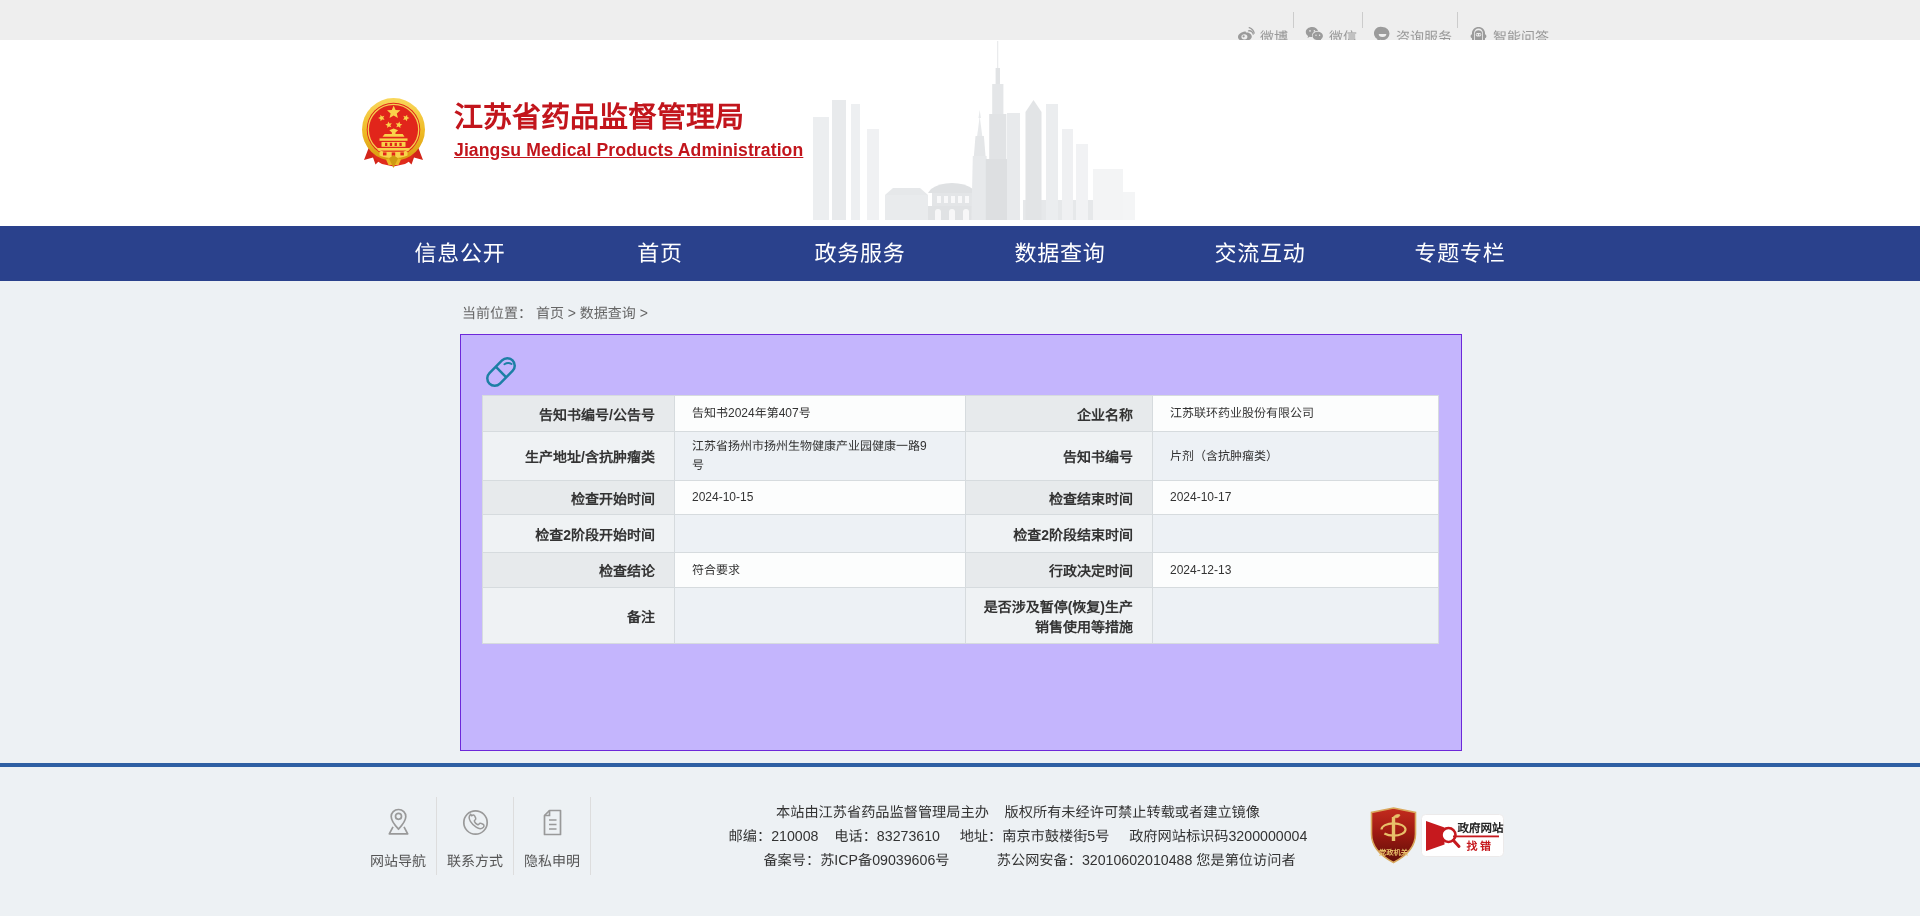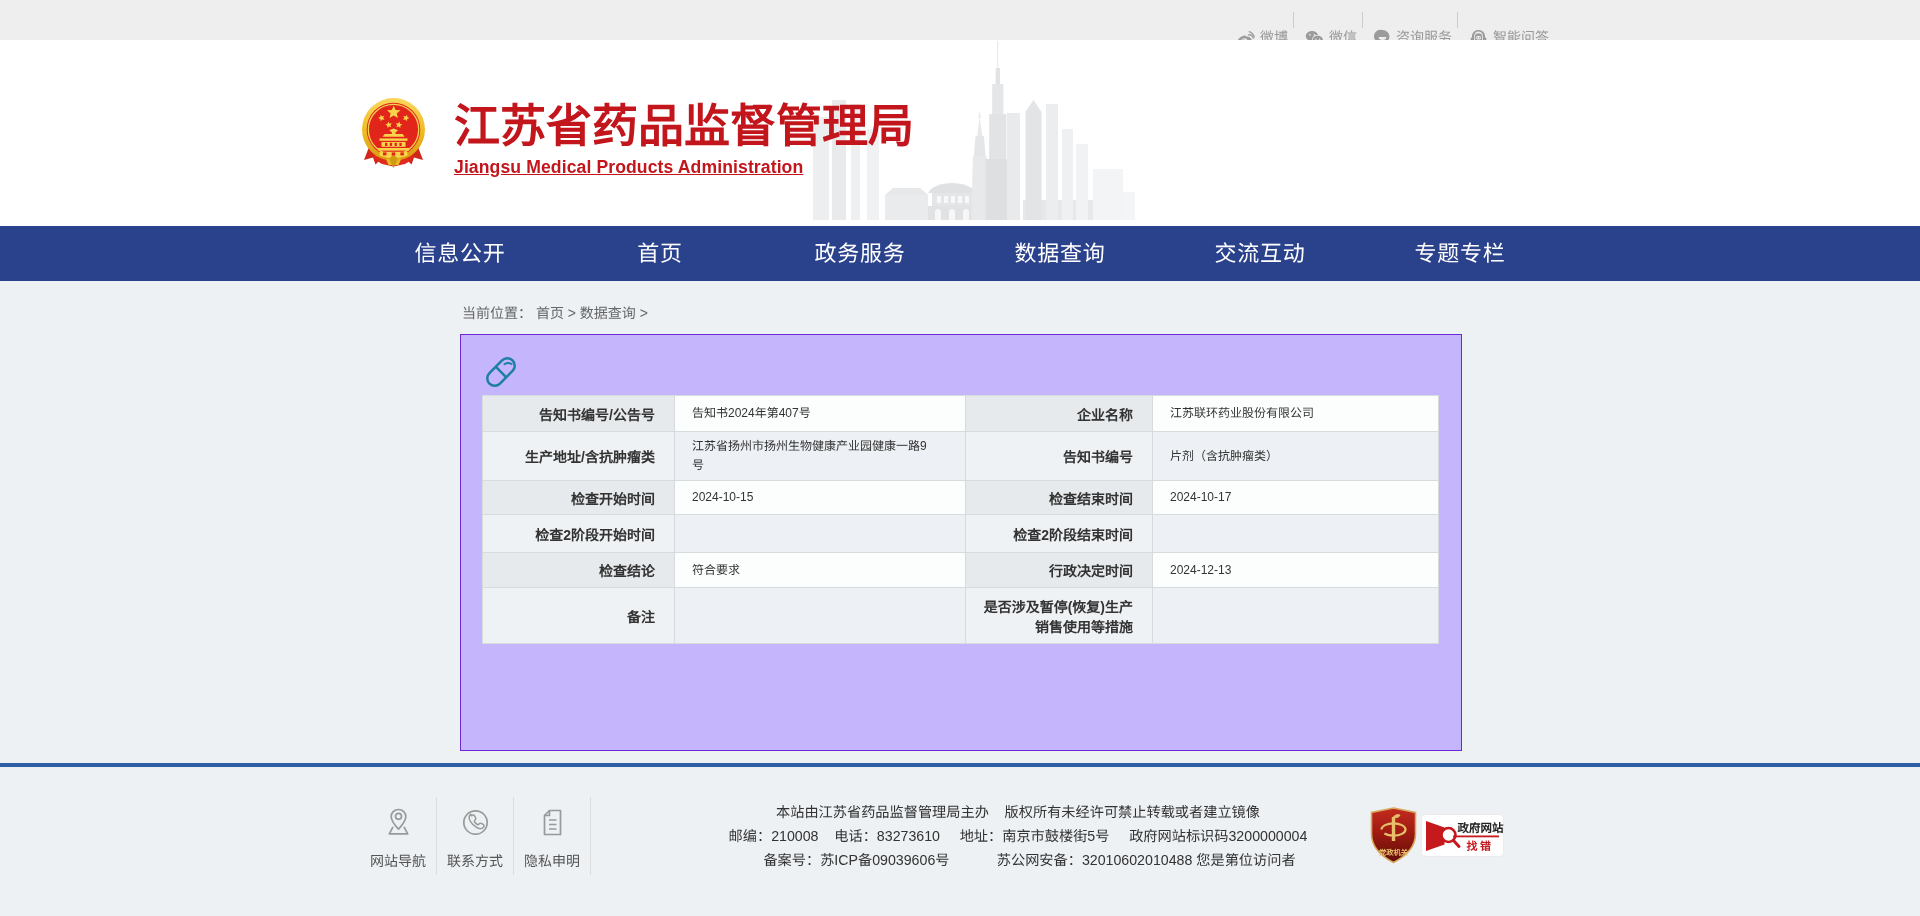--- a/index.html
+++ b/index.html
@@ -1,27 +1,27 @@
 <!DOCTYPE html>
 <html lang="zh-CN"><head>
 <meta charset="utf-8">
 <title>江苏省药品监督管理局</title>
 <style>
 * { margin:0; padding:0; box-sizing:border-box; }
 html,body { width:1920px; height:916px; overflow:hidden; }
 body { font-family:"Liberation Sans", sans-serif; background:#edf1f4; }
 .topbar { height:40px; background:#eeeeee; }
 .topbar-inner { width:1200px; margin:0 auto; height:40px; display:flex; justify-content:flex-end; align-items:center; color:#999; font-size:14px; padding-right:11px; }
-.tb-item { display:flex; align-items:flex-end; gap:5px;margin-top:31px; }
+.tb-item { display:flex; align-items:flex-start; gap:5px;margin-top:31px; }
 .tb-sep { width:1px; height:16px; background:#ccc; margin:0 11px 0 5px; }
 .header { height:186px; background:#fff; position:relative; }
 .header-inner { width:1200px; margin:0 auto; height:186px; position:relative; }
 .emblem { position:absolute; left:1px; top:57px; }
 .titles { position:absolute; left:94px; top:63px; }
-.title-cn { font-size:46px; font-weight:bold; color:#c2151c; letter-spacing:0px; line-height:1; }
+.title-cn { font-size:29px; font-weight:bold; color:#c2151c; letter-spacing:0px; line-height:1; }
 .title-en { font-size:17.6px; font-weight:bold; color:#c2151c; margin-top:8px; letter-spacing:0.1px;text-decoration:underline; }
 .skyline { position:absolute; left:450px; top:0; }
 .nav { height:55px; background:#2a418c; }
 .nav-inner { width:1200px; margin:0 auto; display:flex; }
 .nav-item { width:200px; text-align:center; line-height:55px; color:#fff; font-size:22px; letter-spacing:0.8px; }
 .main { width:1000px; margin:12px auto; }
 .crumb { height:41px; line-height:41px; font-size:14px; color:#666; padding-left:2px; }
 .panel { background:#c4b5fd; border:1px solid #6d28d9; height:417px; width:1002px; padding:21px 21px 0 21px; }
 .pill { display:block; margin-left:2px; margin-top:-1px; }
 table.grid { border-collapse:collapse; table-layout:fixed; width:956px; margin-top:6px; }

